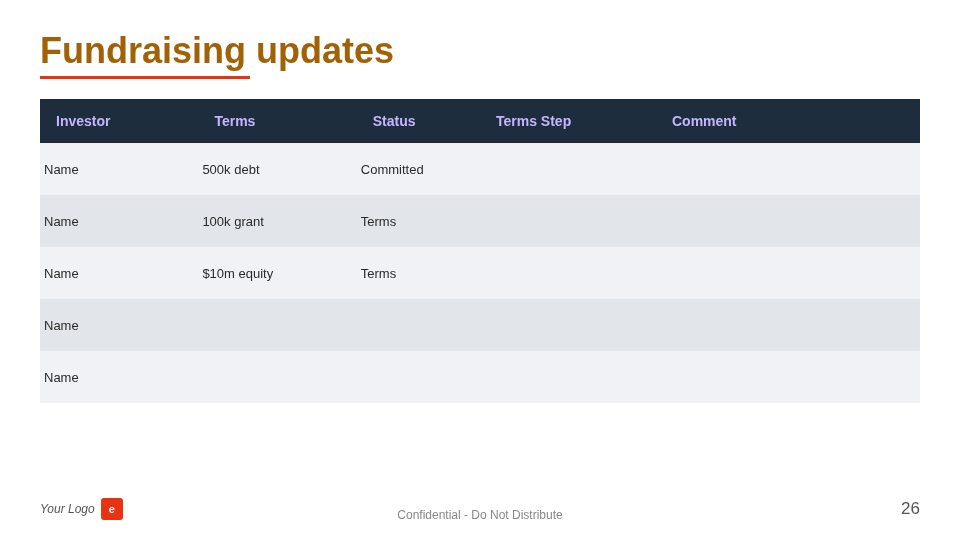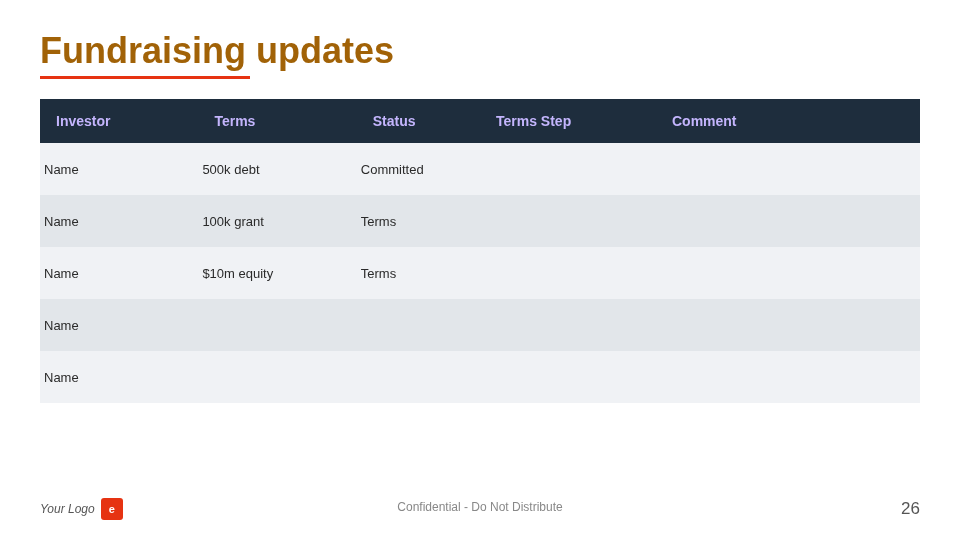--- a/index.html
+++ b/index.html
@@ -106,21 +106,21 @@
       font-size: 11px;
       font-weight: bold;
     }
 
     .footer-center {
       font-size: 12px;
       color: #888;
       position: absolute;
       left: 50%;
       transform: translateX(-50%);
-      bottom: 26px;
+      bottom: 18px;
     }
 
     .footer-page {
       font-size: 17px;
       color: #555;
     }
 
     .col-investor { width: 18%; }
     .col-amount   { width: 18%; }
     .col-status   { width: 14%; }

